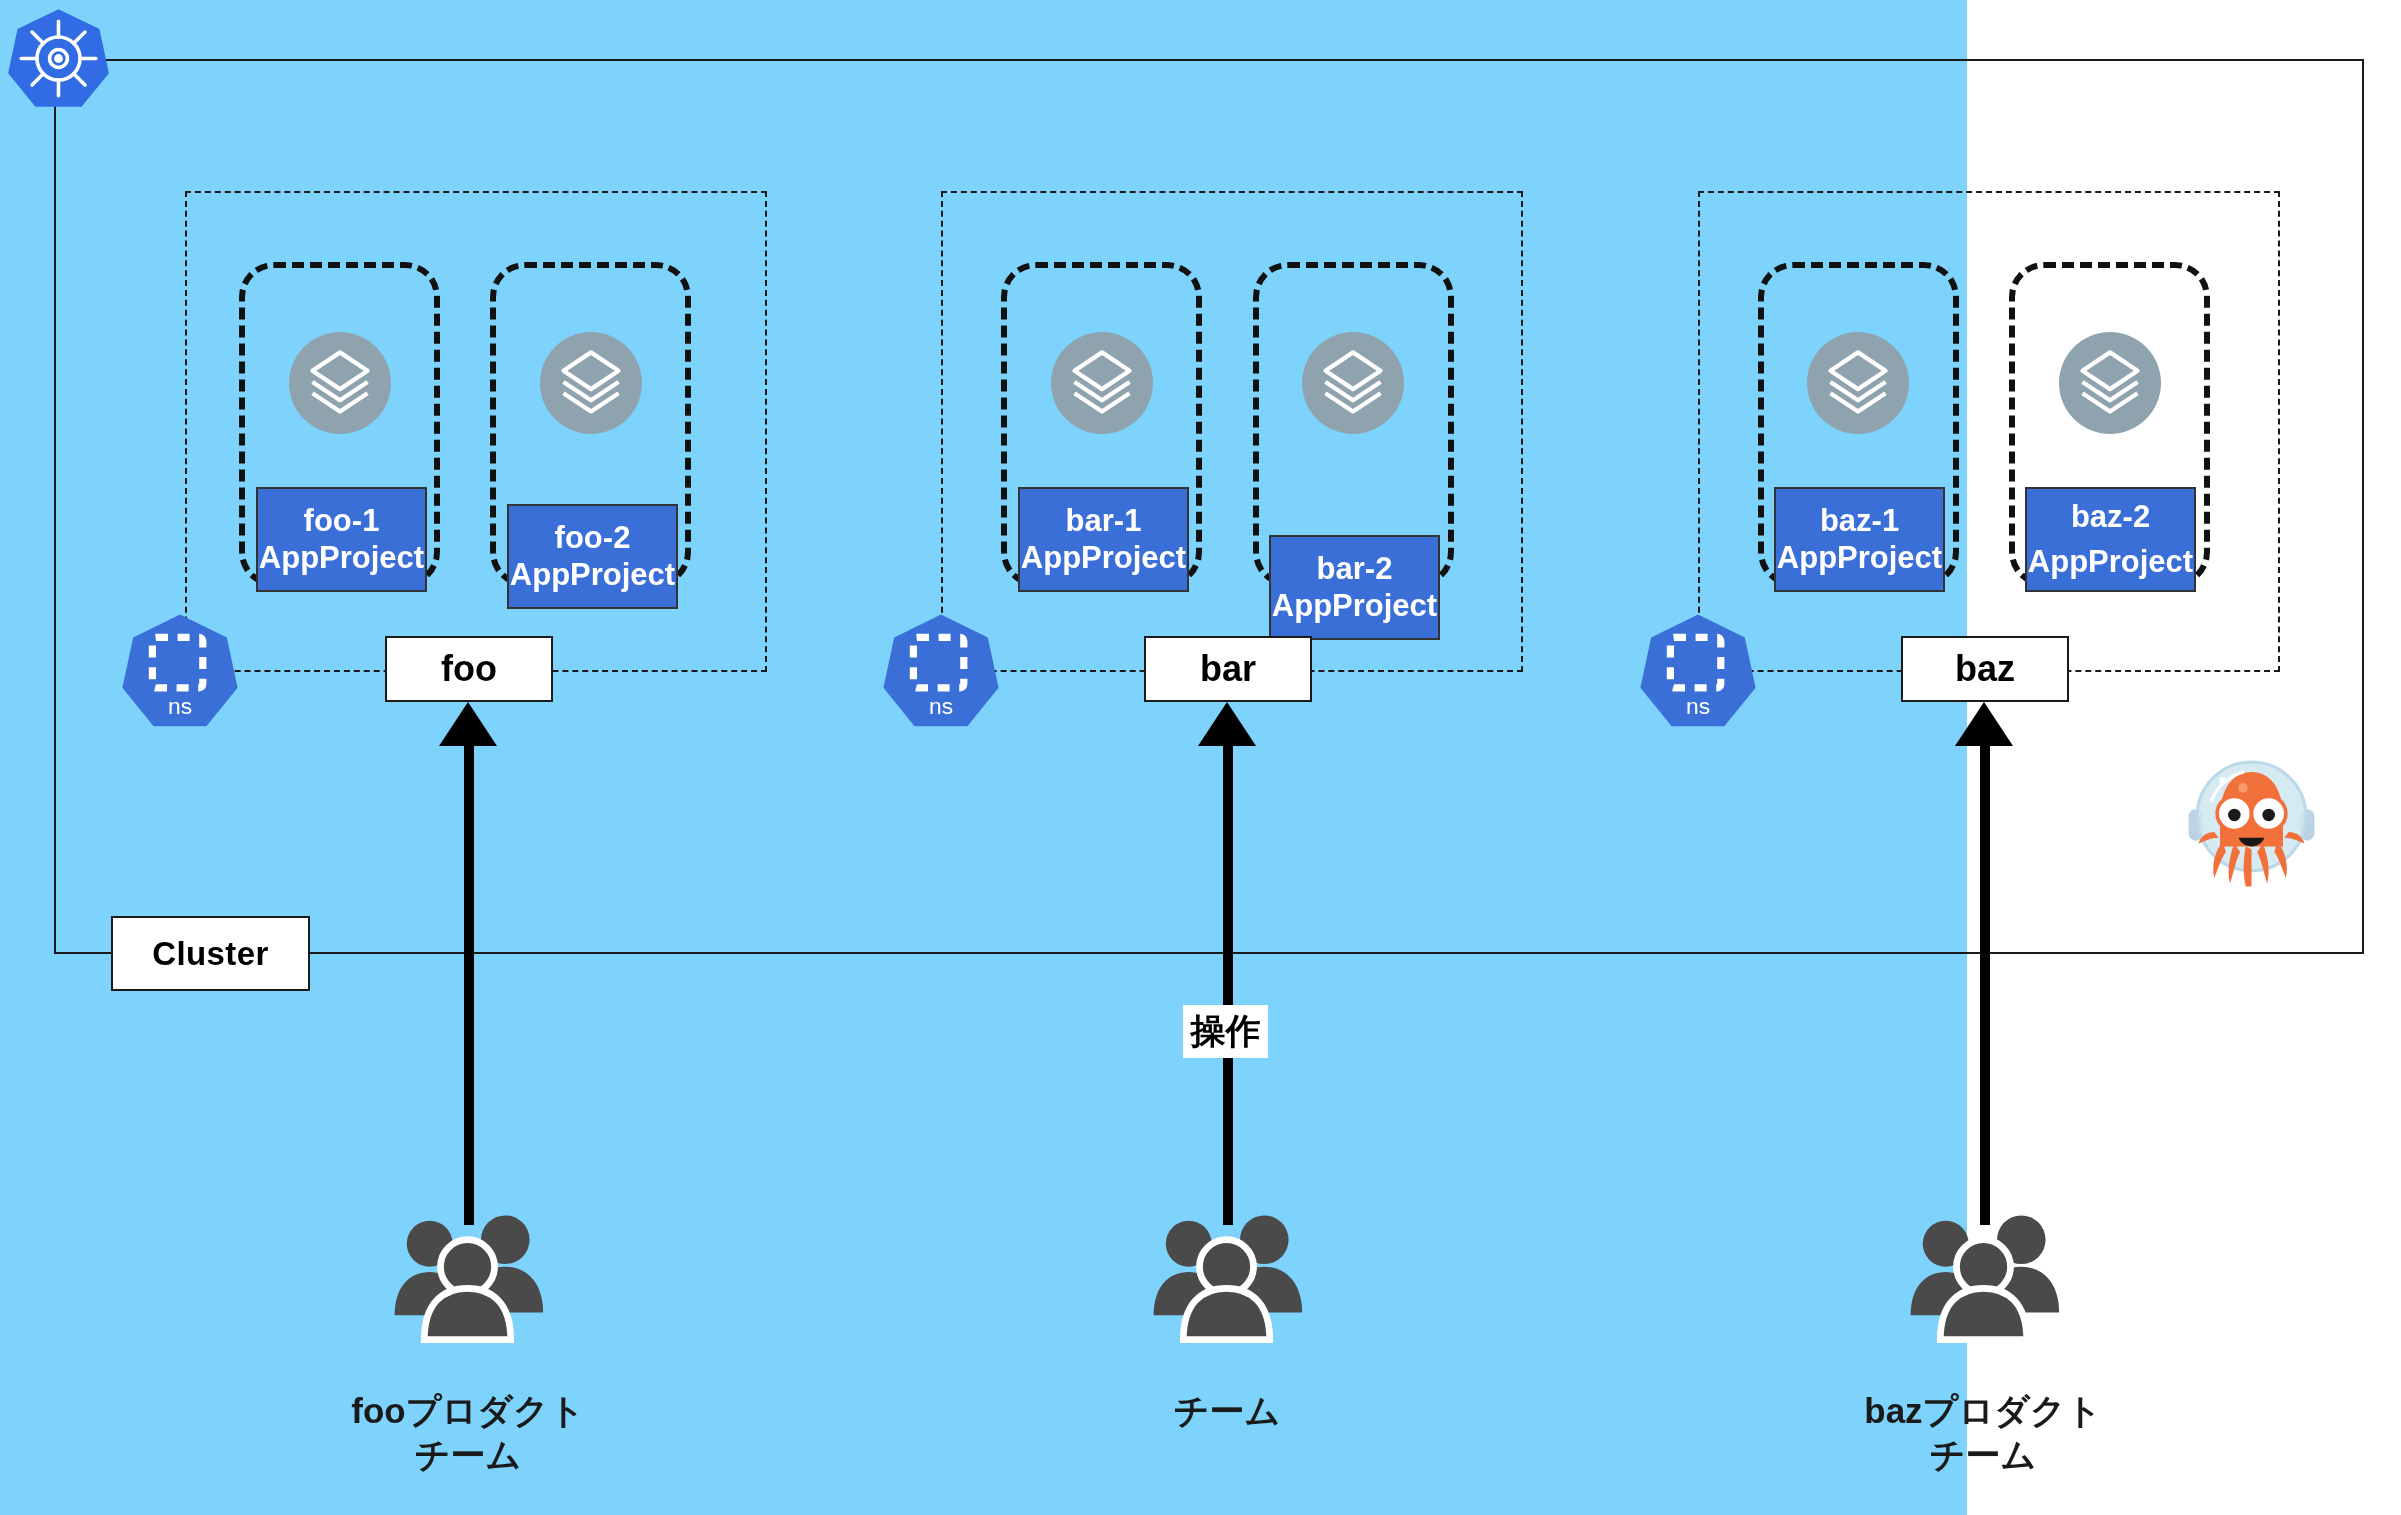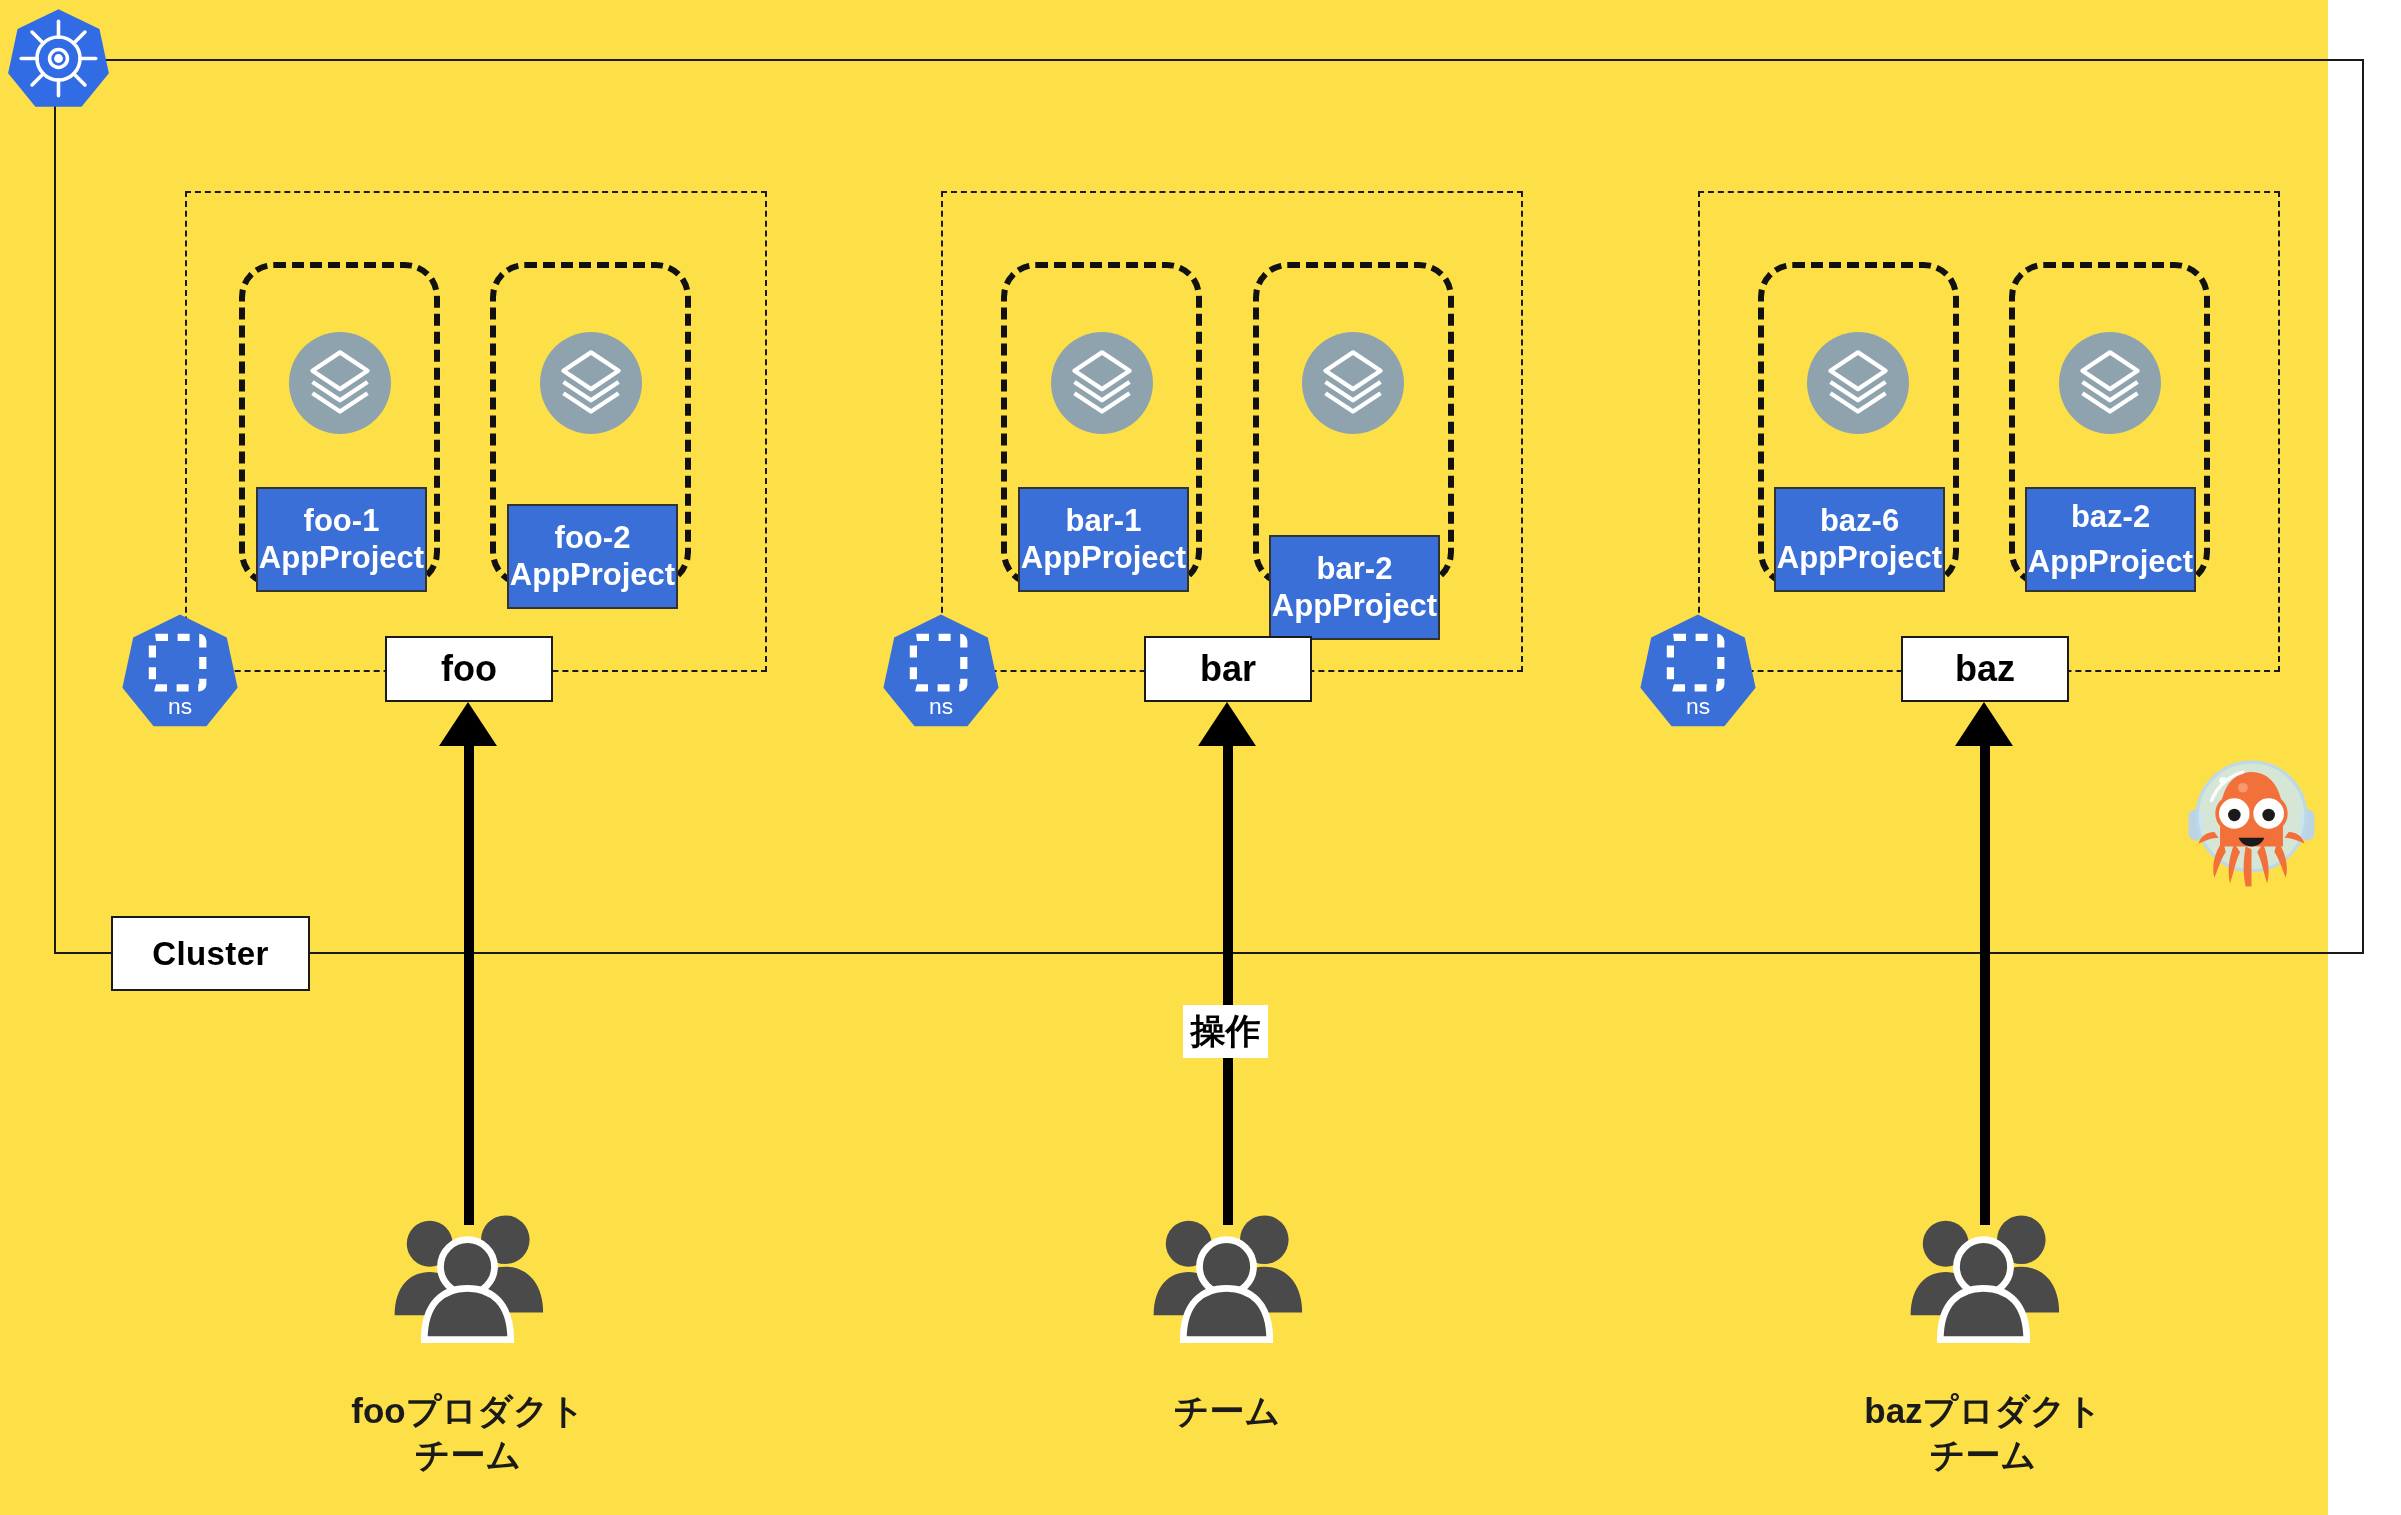--- a/index.html
+++ b/index.html
@@ -7,23 +7,23 @@
   html, body {
     width: 2401px;
     height: 1516px;
     background: #ffffff;
     font-family: "Liberation Sans", "DejaVu Sans", sans-serif;
     overflow: hidden;
   }
 
   #stage {
     position: relative;
-    width: 2328px;
+    width: 1967px;
     height: 1516px;
-    background: #fde047;
+    background: #7dd3fc;
   }
 
   
   .cluster-box {
     position: absolute;
     left: 54px;
     top: 59px;
     width: 2310px;
     height: 895px;
     border: 2.3px solid #1a1a1a;
@@ -352,21 +352,21 @@
       <circle cx="50" cy="50" r="50" fill="#8FA3AE"></circle>
       <g fill="none" stroke="#ffffff" stroke-width="4.2" stroke-linejoin="round">
         <polygon points="50,20 77,38 50,56 23,38"></polygon>
         <polyline points="23,49 50,67 77,49"></polyline>
         <polyline points="23,60 50,78 77,60"></polyline>
       </g>
     </svg>
   </div>
 
   <div class="appproject" style="left:1774px; top:487px; width:171px; height:105px;">
-    <span class="ln">baz-6</span>
+    <span class="ln">baz-1</span>
     <span class="ln">AppProject</span>
   </div>
   <div class="appproject" style="left:2025px; top:487px; width:171px; height:105px;gap:8px;">
     <span class="ln">baz-2</span>
     <span class="ln">AppProject</span>
   </div>
 
   <div class="ns-badge" style="left:1638px; top:611px;">
     <svg viewBox="0 0 100 100" width="120" height="120">
       <polygon points="50,3 89,22 98,64 72,96 28,96 2,64 11,22" fill="#3A6FD8"></polygon>

